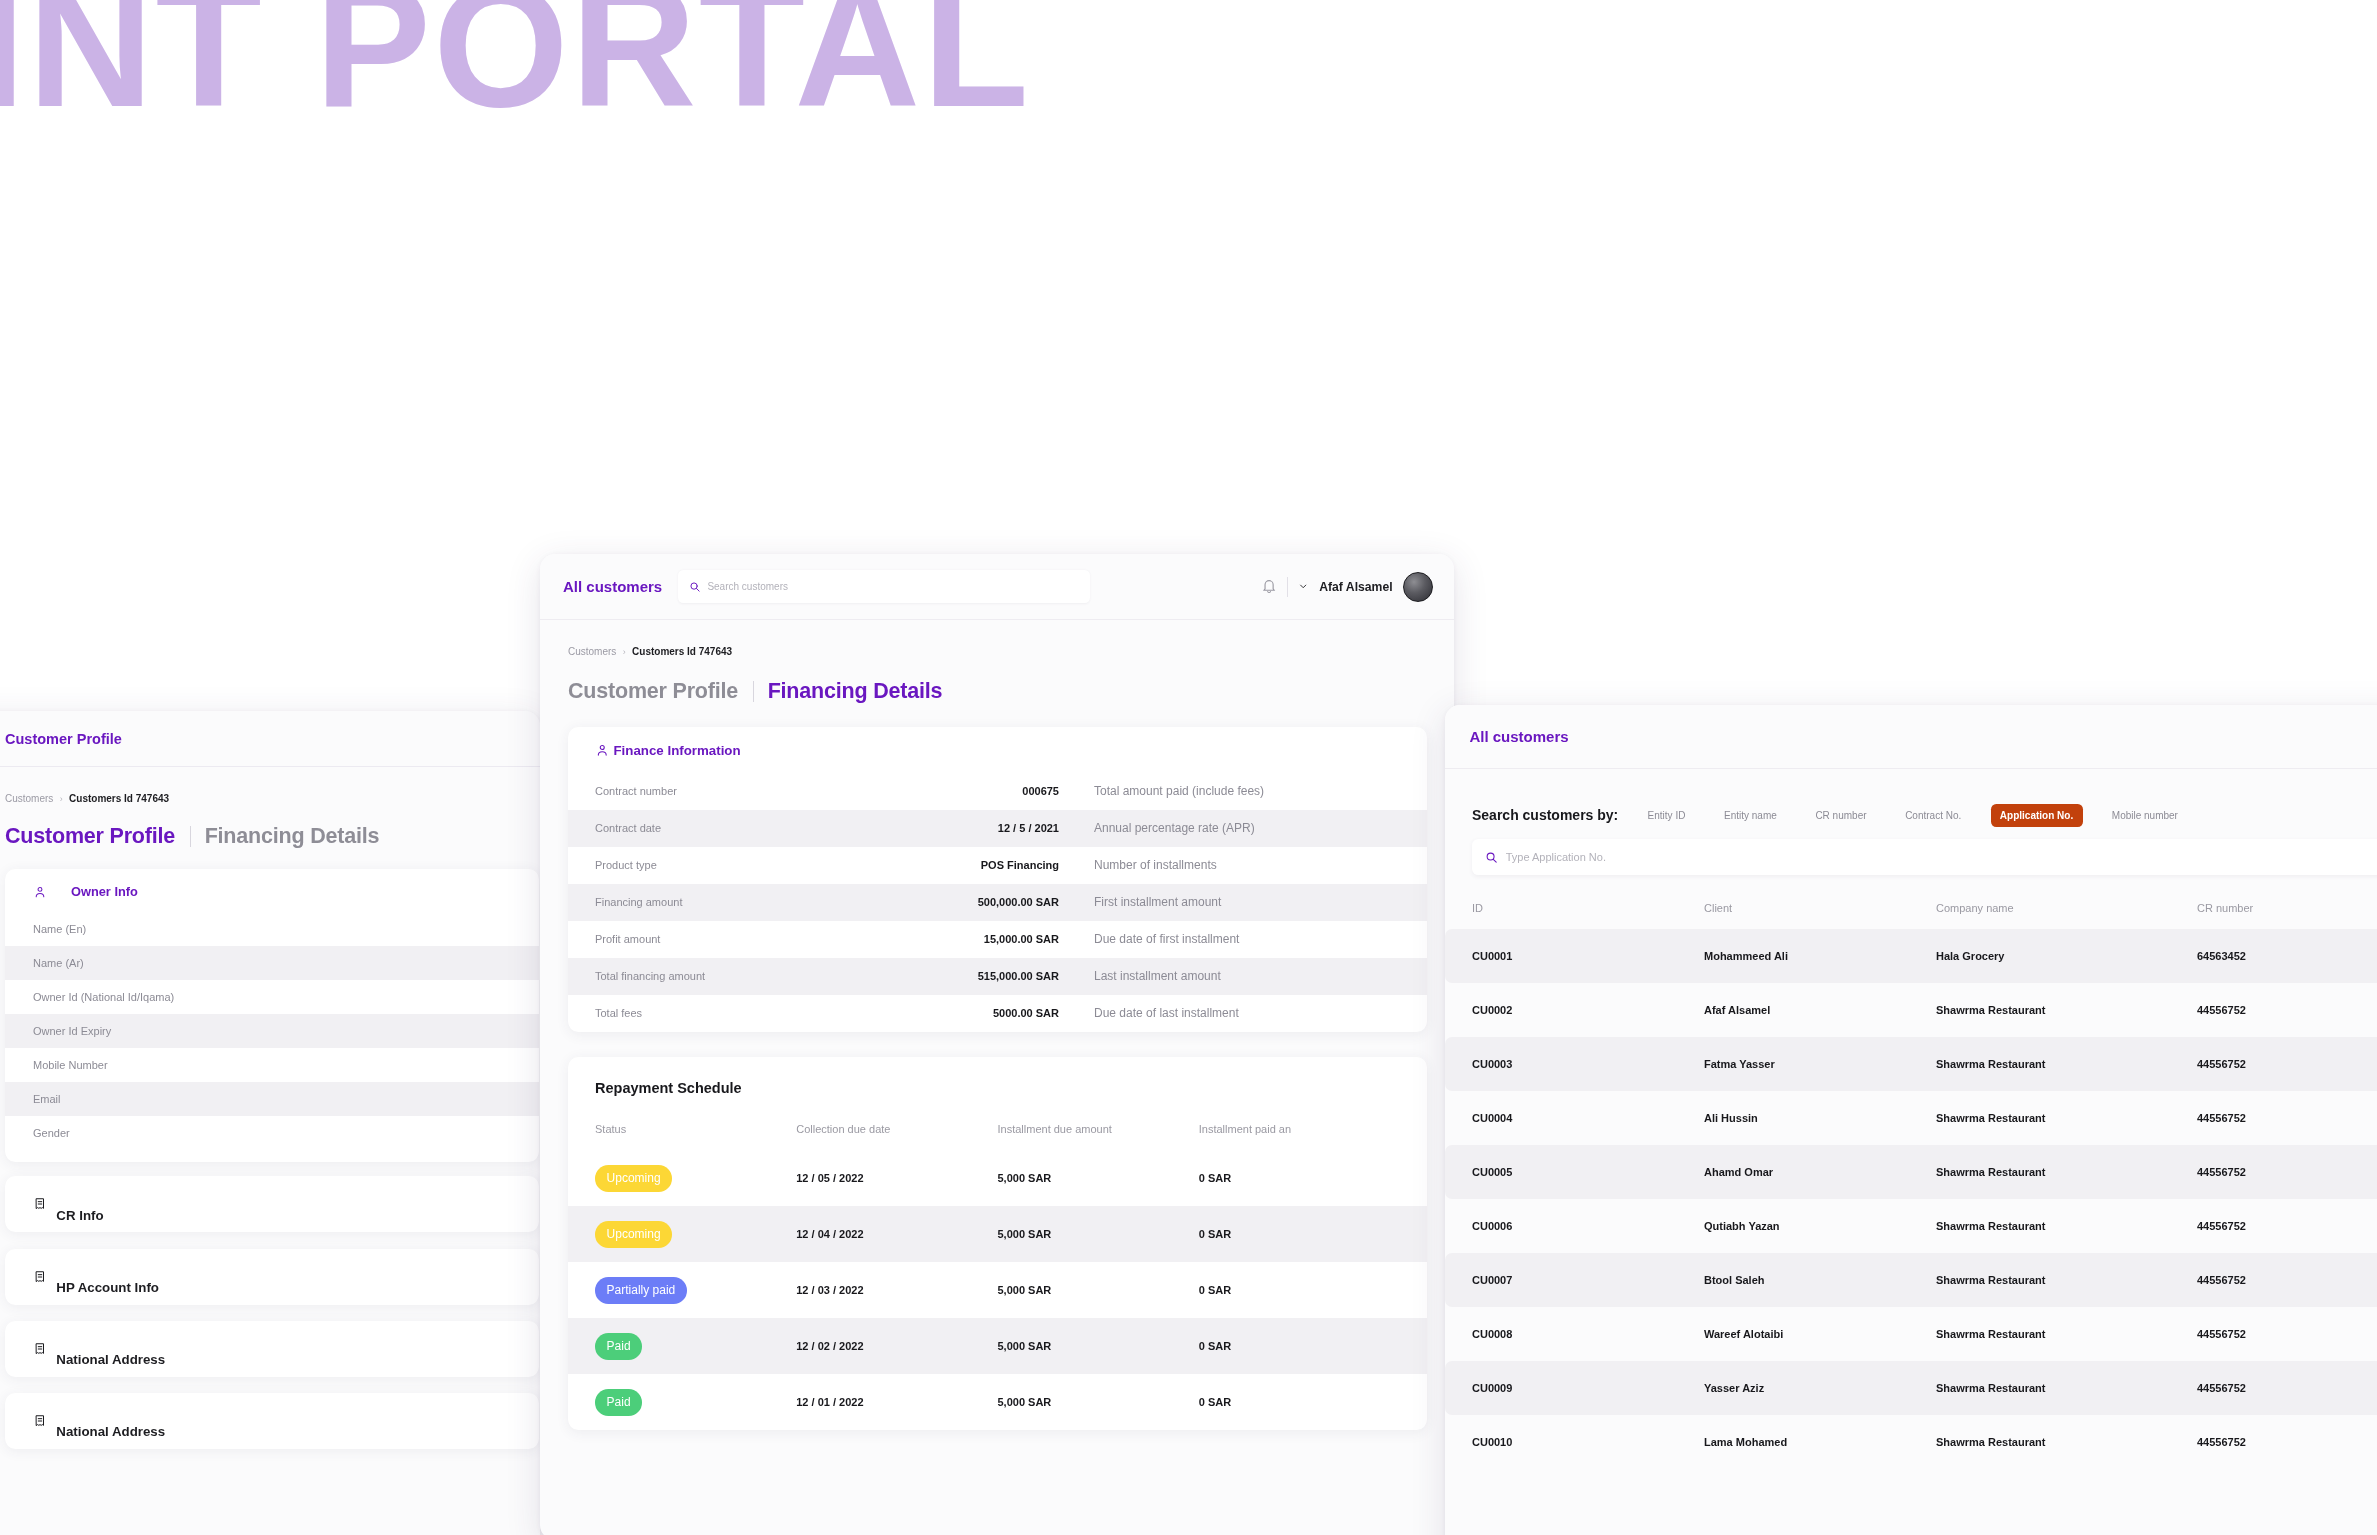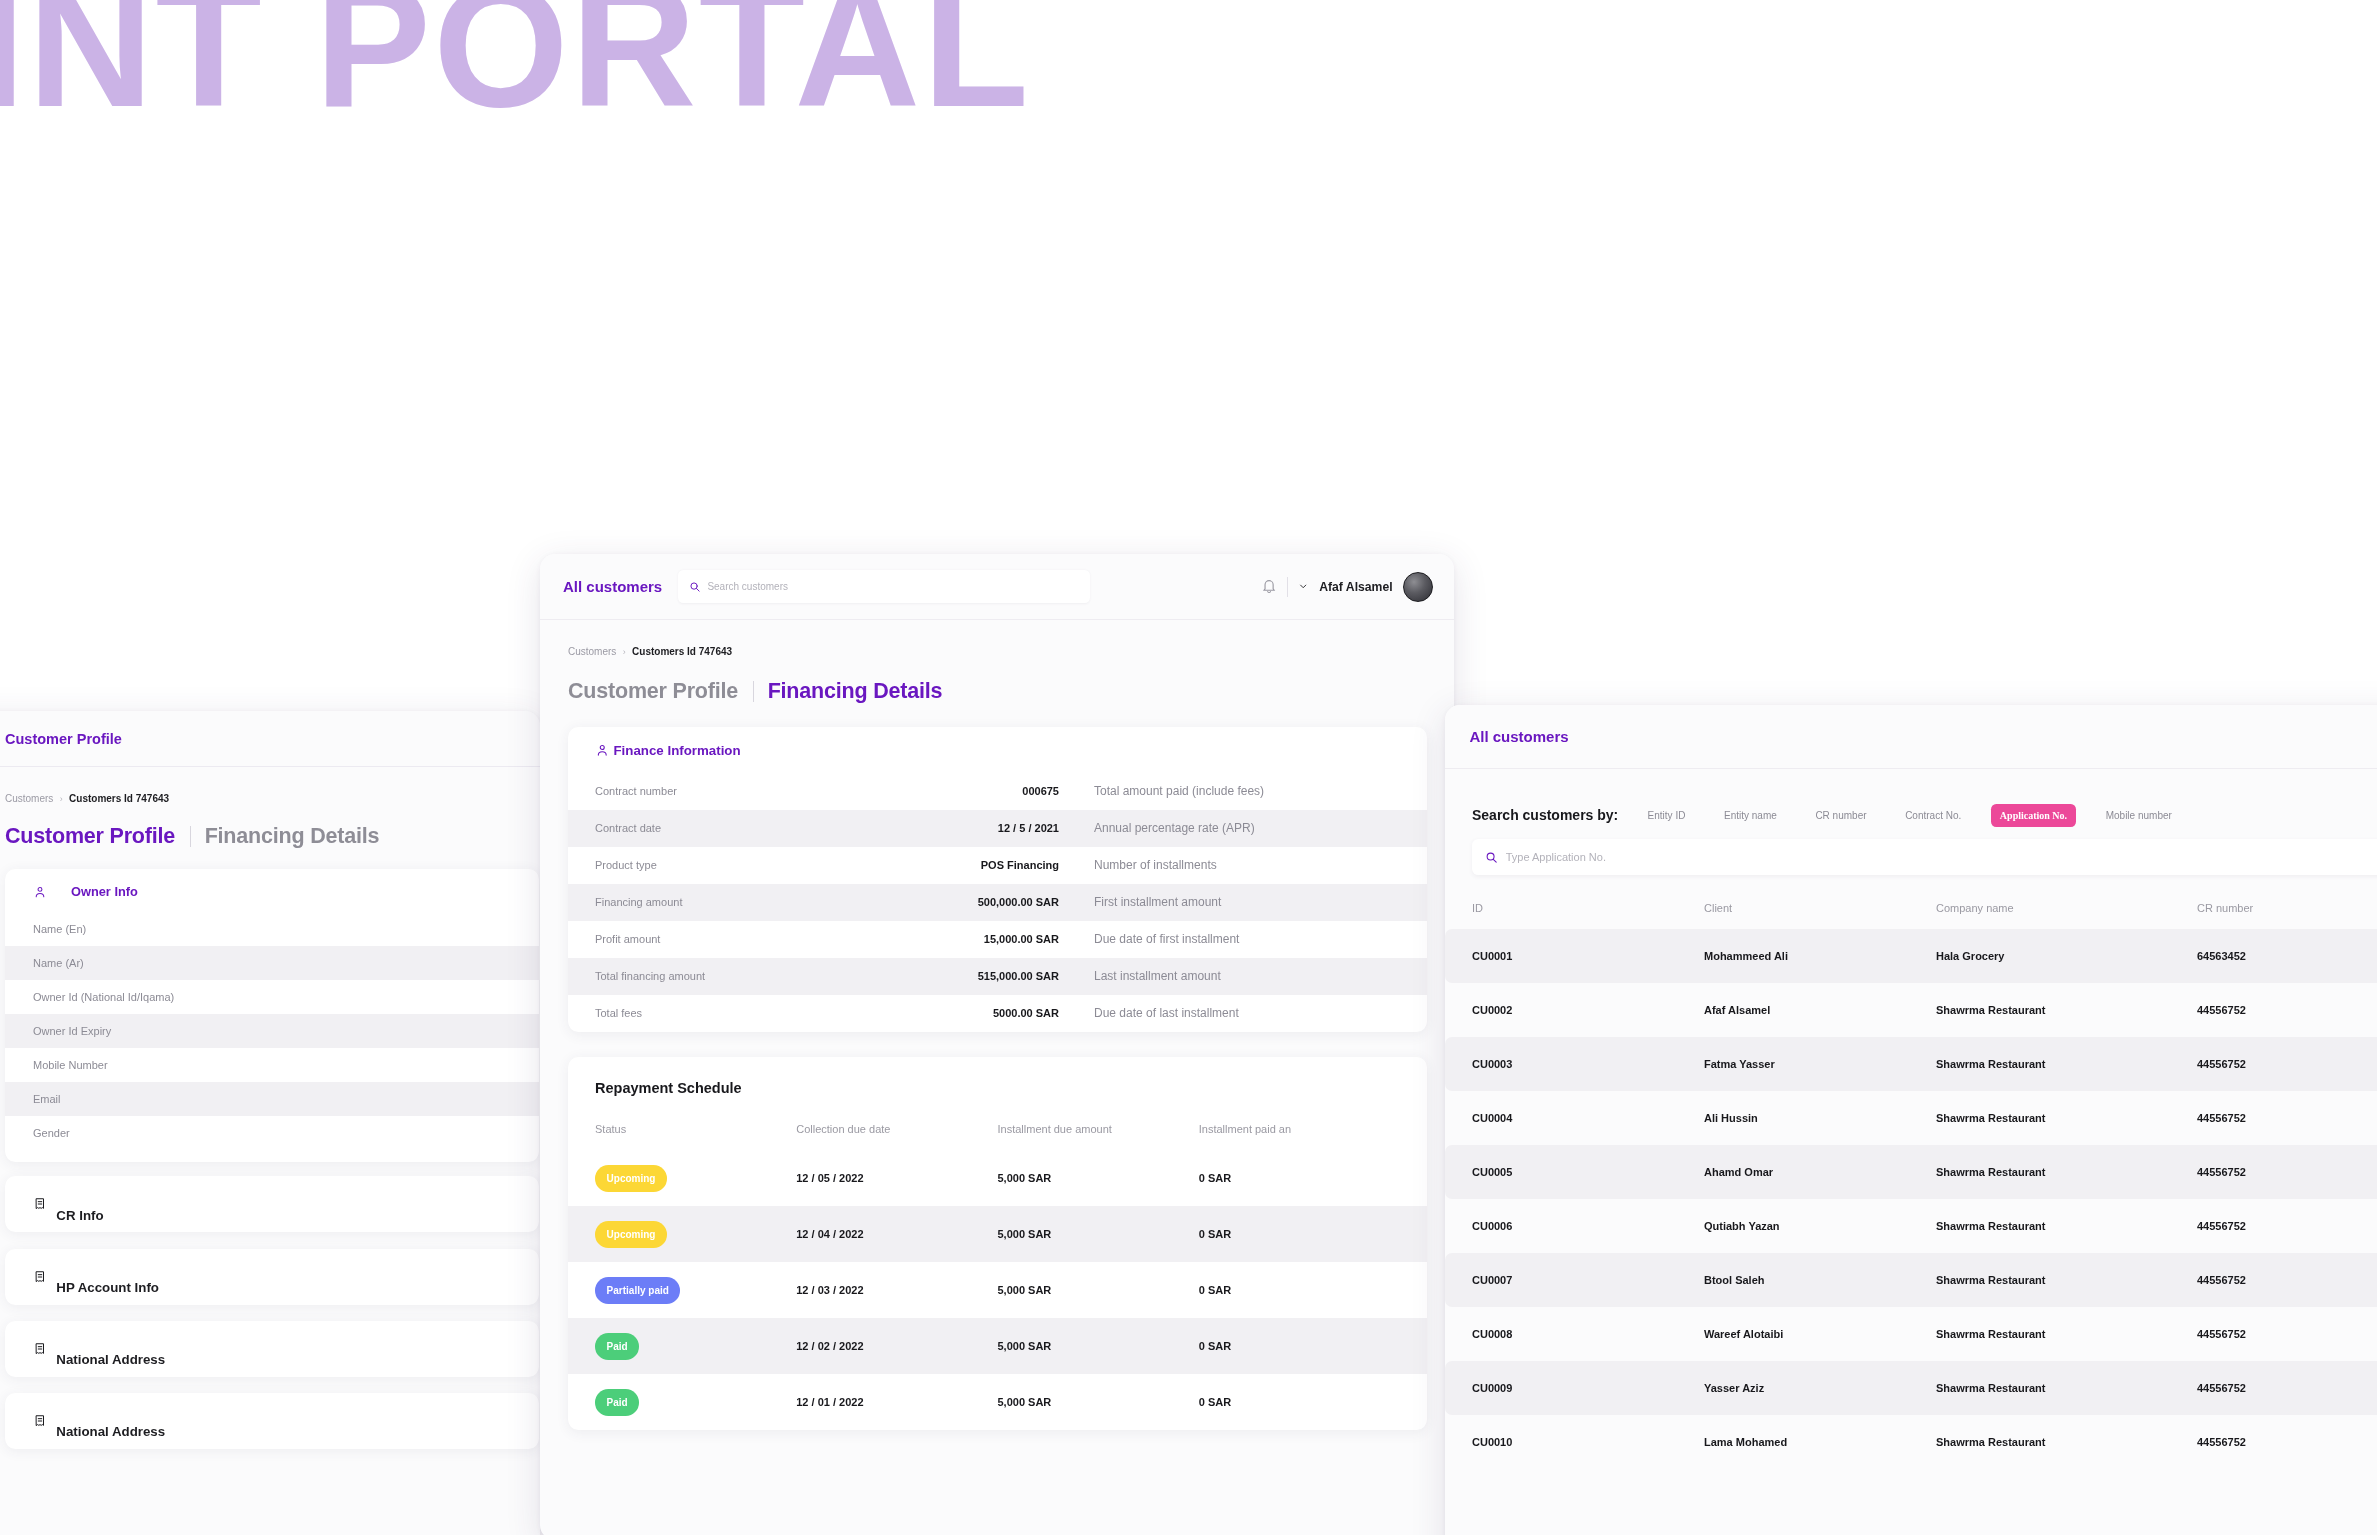--- a/index.html
+++ b/index.html
@@ -267,22 +267,22 @@
   }
   .sched-row.alt { background: #f1f0f3; }
   .badge {
     display: inline-flex;
     align-items: center;
     justify-content: center;
     height: 27px;
     padding: 0 11.6px;
     border-radius: 13.3px;
     color: #ffffff;
-    font-size: 10px;
-    font-weight: 700;
+    font-size: 12px;
+    font-weight: 400;
     white-space: nowrap;
   }
   .badge.upcoming { background: #fcd735; }
   .badge.partial { background: #6c7df7; }
   .badge.paid { background: #4cce7a; }
 
   
   #right-card {
     left: 1445px;
     top: 705px;
@@ -311,24 +311,23 @@
   .rc-bar-label { font-size: 14px; font-weight: 700; color: #18181c; white-space: nowrap; }
   .rc-chip {
     font-size: 10px;
     color: #8c8b95;
     padding: 5.8px 9.3px;
     border-radius: 5.2px;
     white-space: nowrap;
     cursor: pointer;
   }
   .rc-chip.active {
-    background: #ec4899;
+    background: #c2410c;
     color: #ffffff;
     font-weight: 700;
-    font-family: Liberation Serif, serif;
   }
   .rc-input {
     margin-top: 12.8px;
     height: 36px;
     background: #ffffff;
     border-radius: 6.4px;
     display: flex;
     align-items: center;
     gap: 8.1px;
     padding: 0 12.8px;

